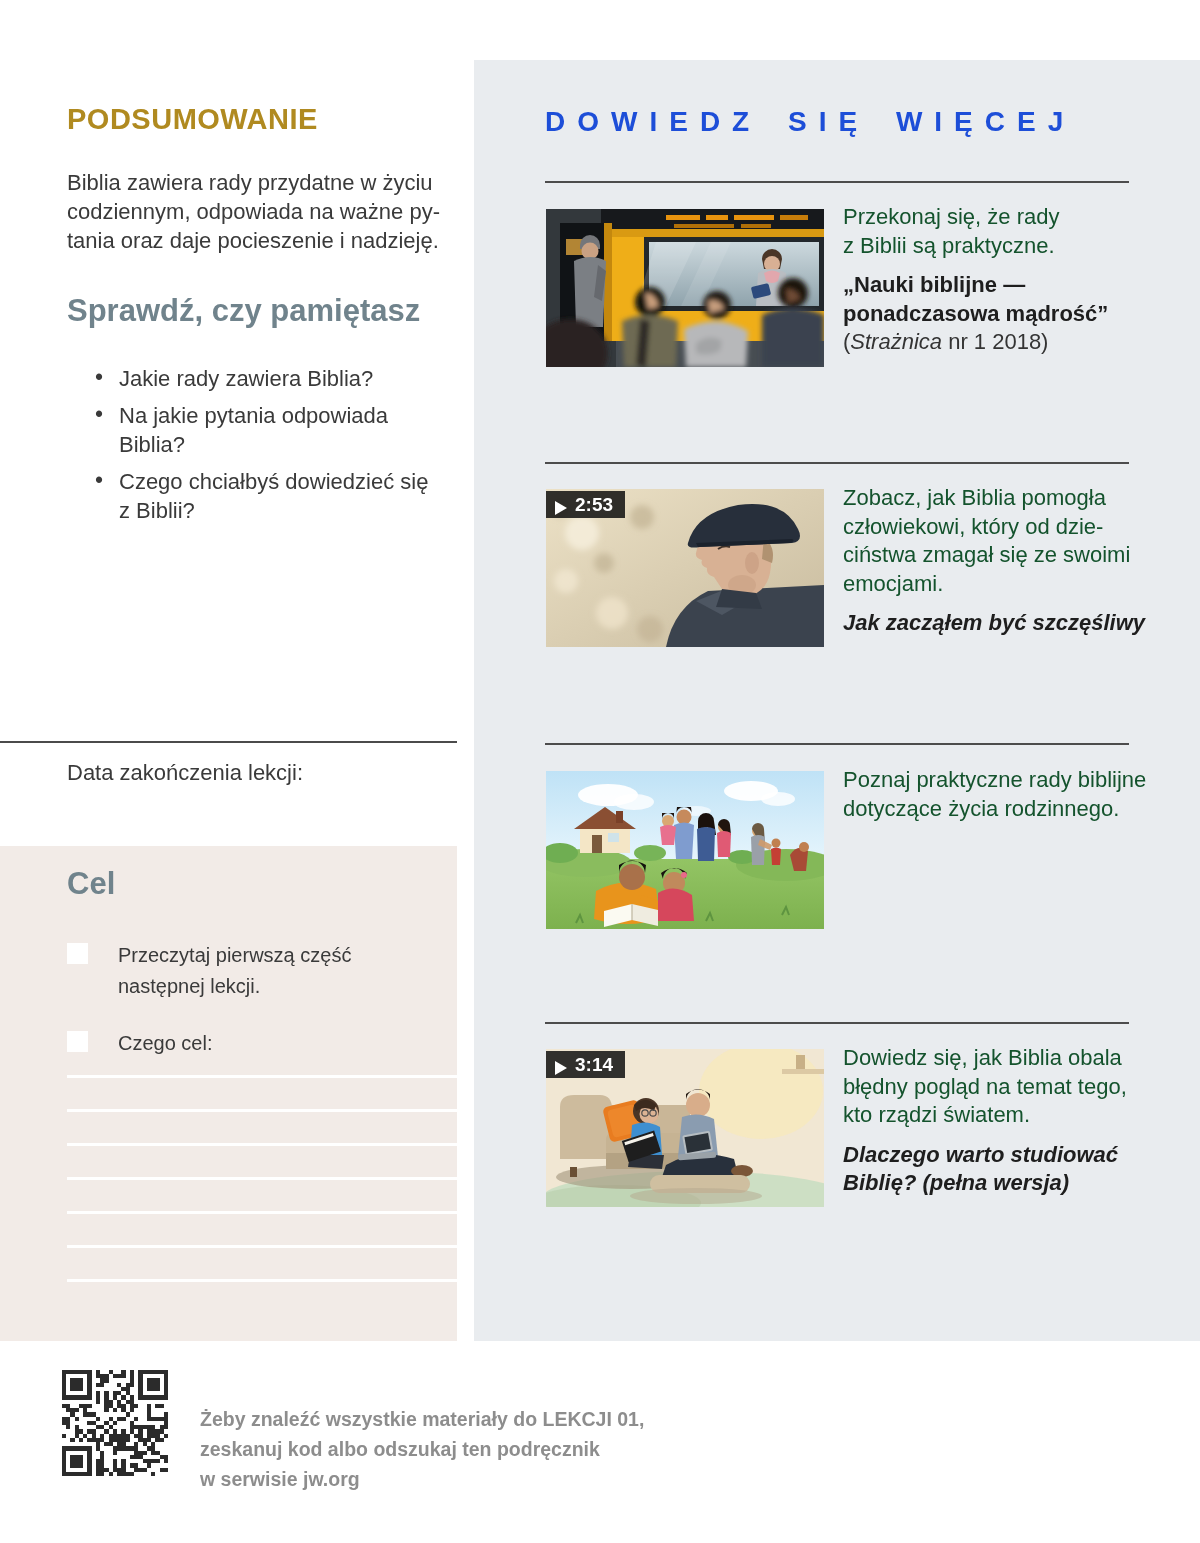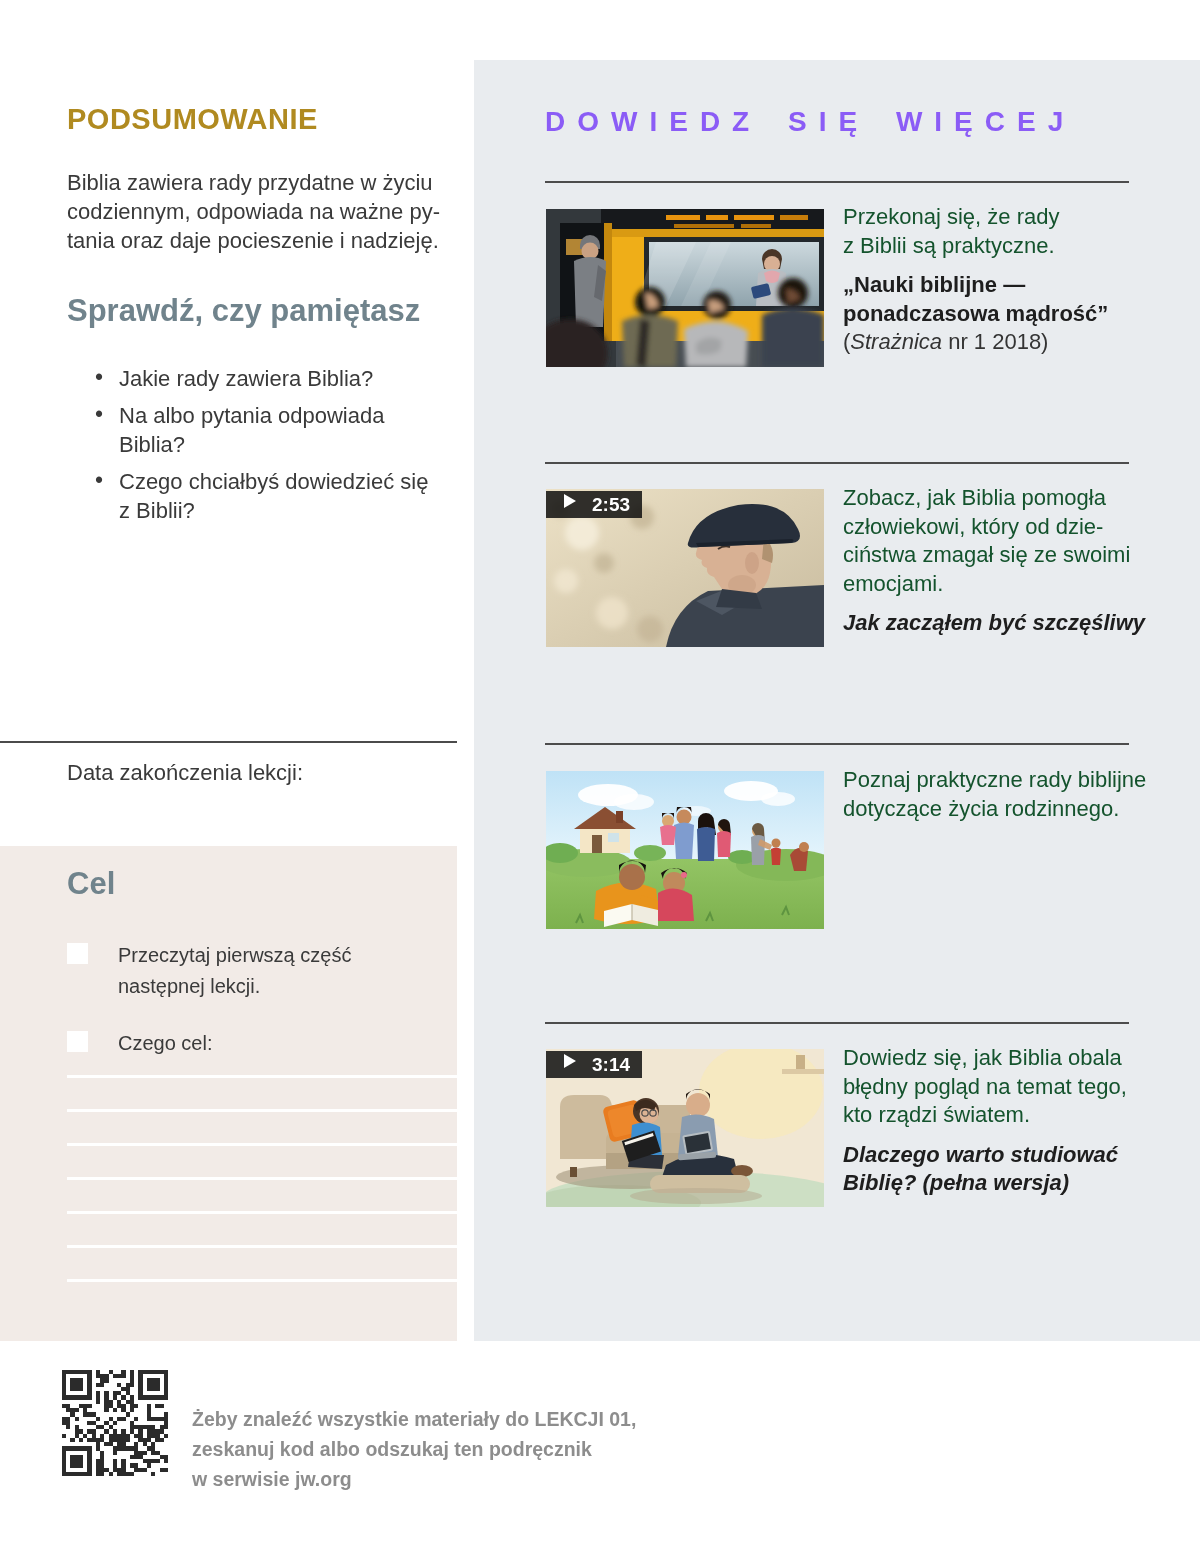--- a/index.html
+++ b/index.html
@@ -23,36 +23,36 @@
   .goal-title{position:absolute;left:67px;top:20px;margin:0;font-size:31px;font-weight:700;color:#70838c;}
   .goal-item{position:absolute;left:67px;display:flex;gap:30px;font-size:20px;line-height:31px;}
   .goal-item .checkbox{flex:0 0 auto;width:21px;height:21px;background:#ffffff;margin-top:3px;}
   .gi1{top:94px;width:366px;}
   .gi2{top:182px;width:366px;}
   .write-line{position:absolute;left:67px;width:390px;height:3px;background:#ffffff;}
   .wl1{top:229px}.wl2{top:263px}.wl3{top:297px}.wl4{top:331px}.wl5{top:365px}.wl6{top:399px}.wl7{top:433px}
 
   .qr{position:absolute;left:62px;top:1368px;width:106px;height:110px;}
   .qr svg{display:block;width:100%;height:100%;}
-  .footer-note{position:absolute;left:192px;top:1404px;margin:0;width:480px;
+  .footer-note{position:absolute;left:200px;top:1404px;margin:0;width:480px;
                font-size:19.5px;font-weight:700;color:#8d8d8d;line-height:30px;}
 
   
   .panel{position:absolute;left:474px;top:60px;width:726px;height:1281px;background:#e9ecef;}
-  .panel-title{position:absolute;left:71px;top:46px;margin:0;font-size:28px;font-weight:700;color:#8b5cf6;
+  .panel-title{position:absolute;left:71px;top:46px;margin:0;font-size:28px;font-weight:700;color:#1d4ed8;
                letter-spacing:12px;word-spacing:7px;white-space:nowrap;}
   .sep{position:absolute;left:71px;width:584px;height:0;border-top:2px solid #4c4c4c;}
   .s1{top:121px}.s2{top:402px}.s3{top:683px}.s4{top:962px}
 
   .thumb{position:absolute;left:72px;width:278px;height:158px;overflow:hidden;background:#cccccc;}
   .t1{top:149px}.t2{top:429px}.t3{top:711px}.t4{top:989px}
   .thumb > svg{display:block;width:100%;height:100%;}
-  .badge{position:absolute;left:0;top:2px;display:flex;align-items:flex-start;gap:16px;
+  .badge{position:absolute;left:0;top:2px;display:flex;align-items:flex-end;gap:8px;
          background:rgba(15,15,15,0.85);color:#ffffff;font-size:19px;font-weight:700;
-         padding:3px 12px 3px 18px;line-height:21px;}
+         padding:3px 12px 3px 9px;line-height:21px;}
 
   .itext{position:absolute;left:369px;width:346px;}
   .i1{top:143px}.i2{top:424px}.i3{top:706px}.i4{top:984px}
   .itext p{margin:0;font-size:22px;line-height:28.5px;}
   .itext .lead{margin-bottom:11px;color:#14532d;}
   .itext .ptitle{font-weight:700;color:#1e1e1e;}
   .itext .vtitle{font-weight:700;font-style:italic;color:#1e1e1e;}
   .itext .ref{color:#343434;}
   .itext .mix b{font-weight:700;color:#1e1e1e;}
   .itext .mix span{color:#343434;}
@@ -64,21 +64,21 @@
 <div id="page">
 
   <h1 class="summary-title">PODSUMOWANIE</h1>
   <p class="summary-body pre">Biblia zawiera rady przydatne w życiu
 codziennym, odpowiada na ważne py-
 tania oraz daje pocieszenie i nadzieję.</p>
 
   <h2 class="recall-title">Sprawdź, czy pamiętasz</h2>
   <ul class="recall-list">
     <li><span class="pre">Jakie rady zawiera Biblia?</span></li>
-    <li><span class="pre">Na albo pytania odpowiada
+    <li><span class="pre">Na jakie pytania odpowiada
 Biblia?</span></li>
     <li><span class="pre">Czego chciałbyś dowiedzieć się
 z Biblii?</span></li>
   </ul>
 
   <div class="rule-left"></div>
   <p class="completion-label">Data zakończenia lekcji:</p>
 
   <section class="goal-box">
     <h2 class="goal-title">Cel</h2>

